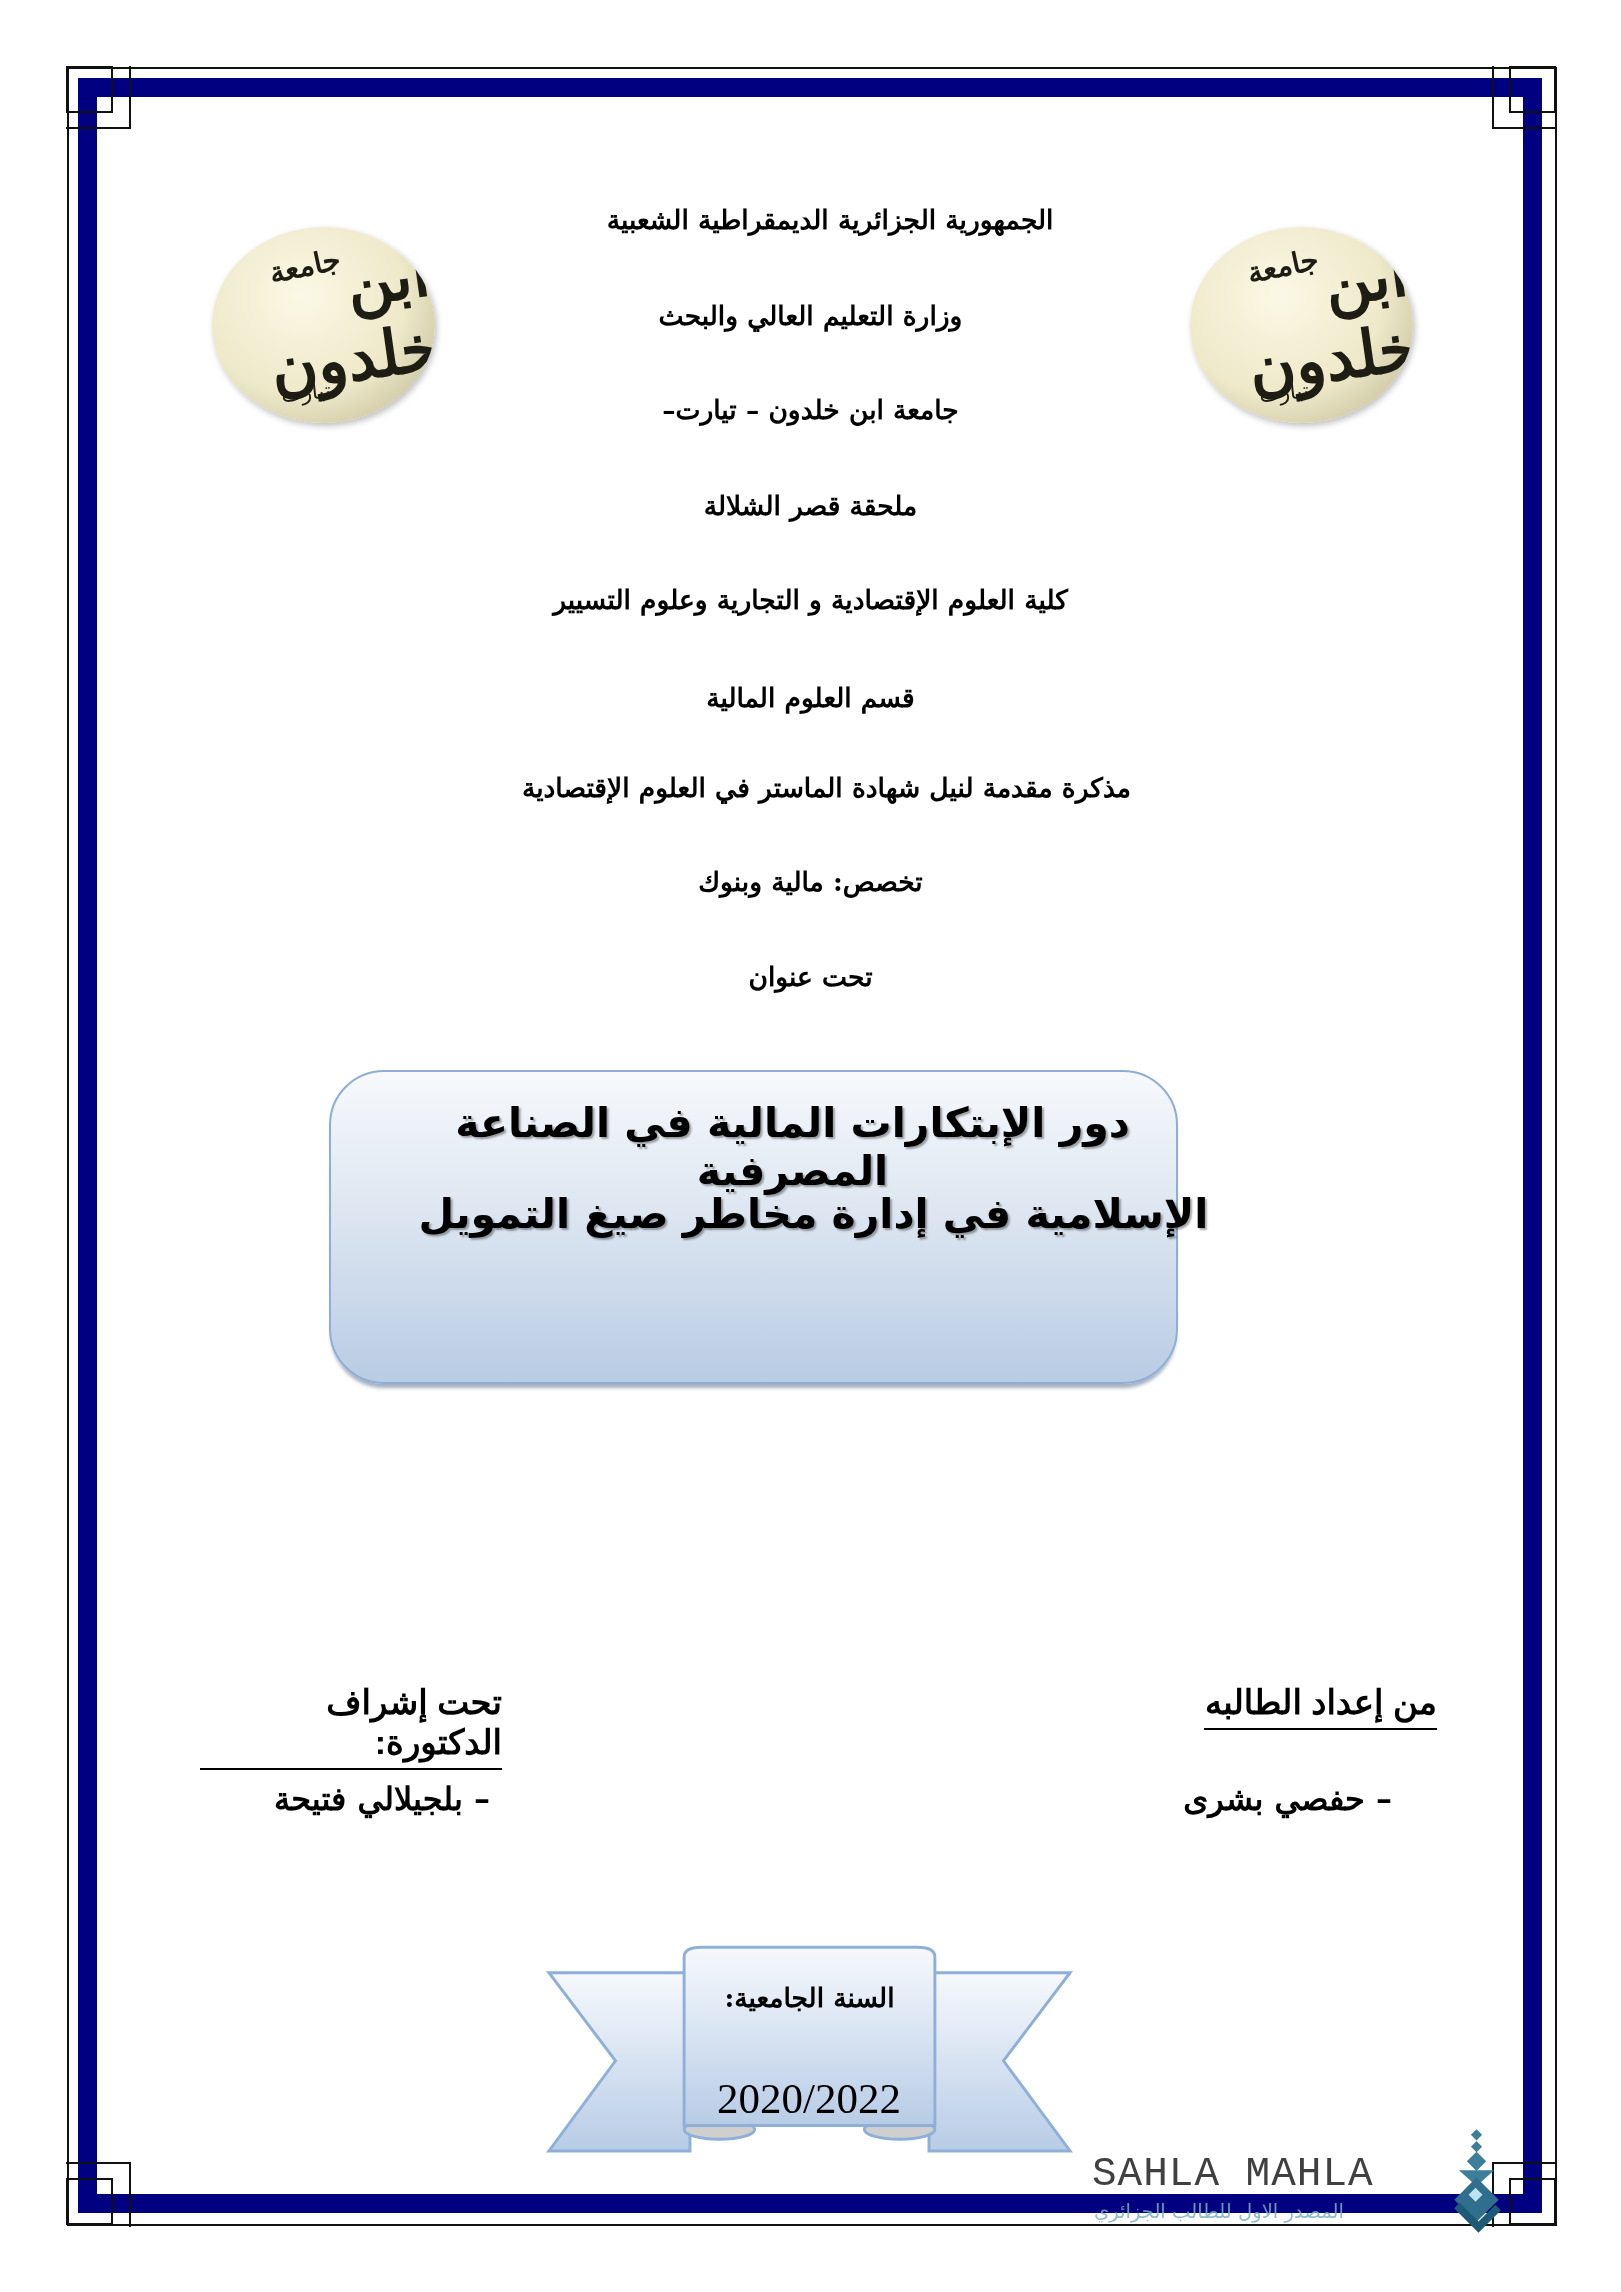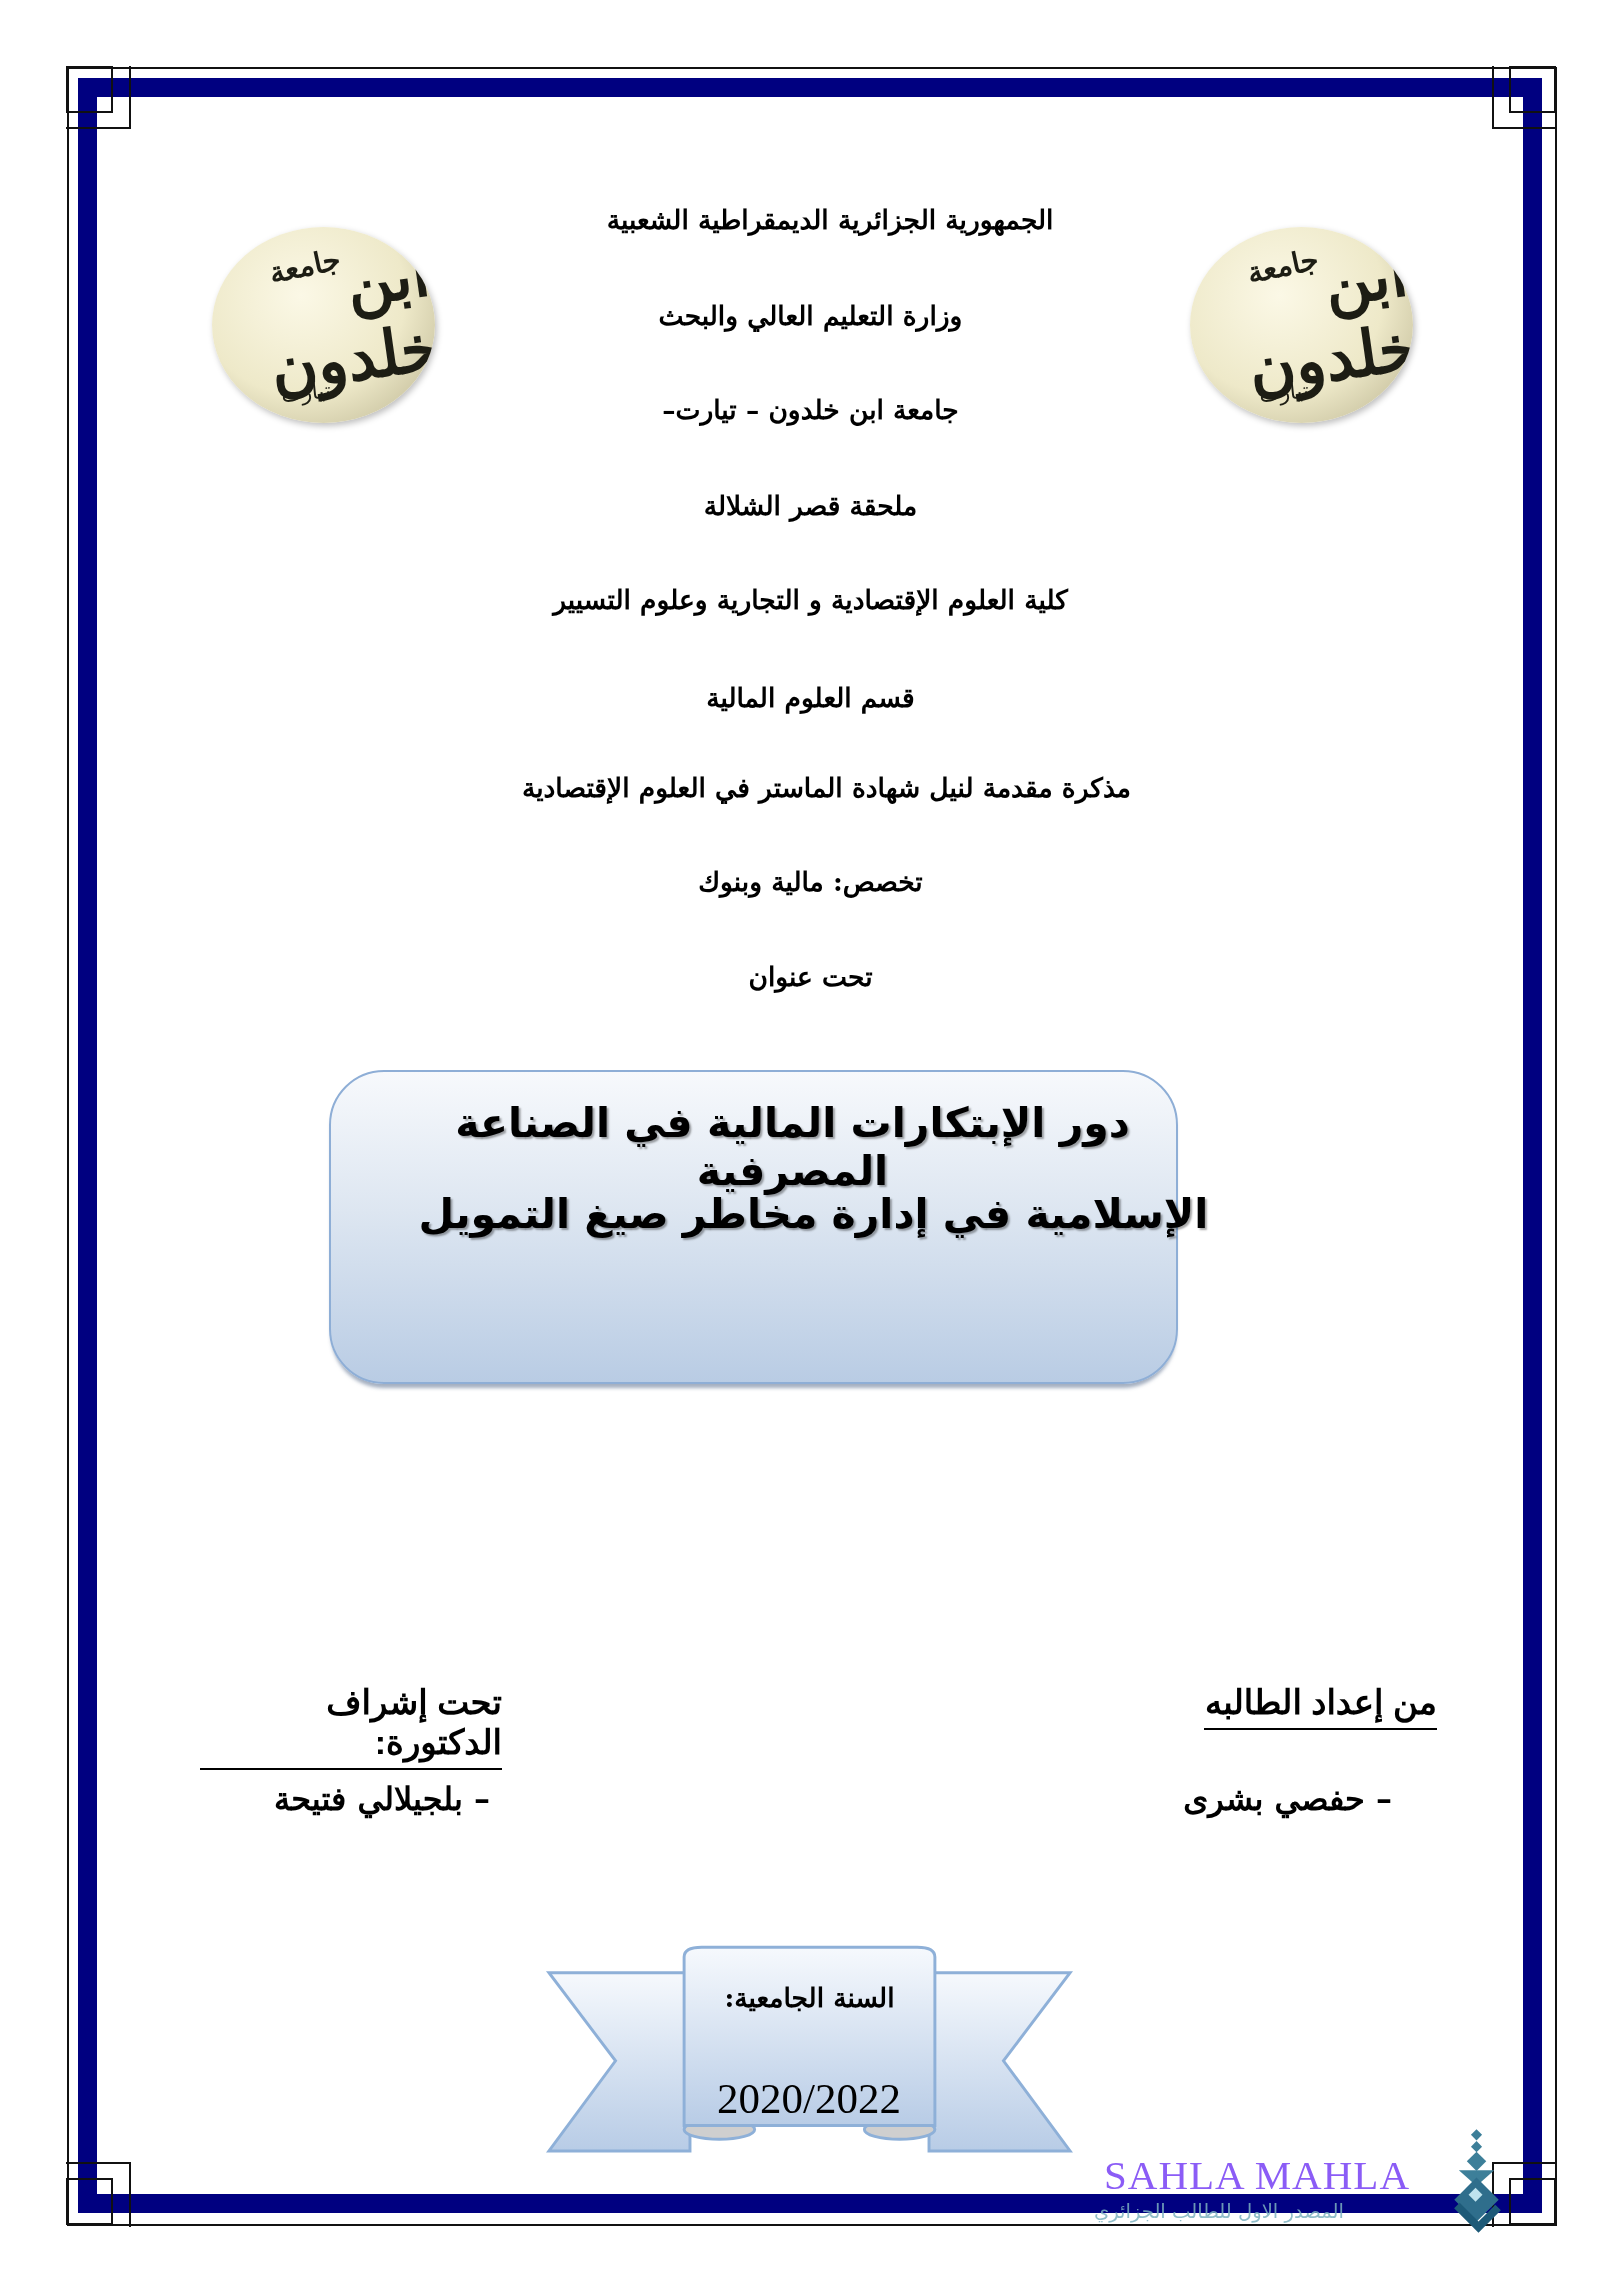--- a/index.html
+++ b/index.html
@@ -48,21 +48,21 @@
     .col-name { position: absolute; direction: rtl; font-family: "DejaVu Serif", serif; font-weight: bold; font-size: 32px; color: #000; }
 
     
     .ribbon { position: absolute; left: 545px; top: 1945px; width: 529px; height: 216px; }
     .ribbon svg { position: absolute; left: 0; top: 0; }
     .ribbon-label { position: absolute; left: 147px; width: 235px; text-align: center; direction: rtl; font-family: "DejaVu Serif", serif; font-weight: bold; font-size: 26.5px; top: 37px; }
     .ribbon-year { position: absolute; left: 127px; width: 274px; text-align: center; font-family: "Liberation Serif", serif; font-size: 43px; top: 129px; color: #000; }
 
     
     .wm { position: absolute; left: 1088px; top: 2127px; width: 451px; height: 108px; }
-    .wm-brand { position: absolute; left: 16px; top: 23.5px; font-family: Liberation Serif, serif; font-size: 41px; letter-spacing: 1px; color: #8b5cf6; }
+    .wm-brand { position: absolute; left: 4px; top: 23.5px; font-family: Liberation Mono, monospace; font-size: 41px; letter-spacing: 1px; color: #404040; }
     .wm-tag { position: absolute; left: 5.9px; top: 73px; direction: rtl; font-family: "DejaVu Sans", sans-serif; font-size: 19.6px; color: #7db2c0; opacity: 0.85; }
     .wm-icon { position: absolute; left: 355px; top: 0; width: 69px; height: 108px; }
   </style>
 </head>
 <body>
 
 <div class="frame-outer"></div>
 <div class="frame-band"></div>
 <div class="corner tl"></div>
 <div class="corner tl2"></div>

